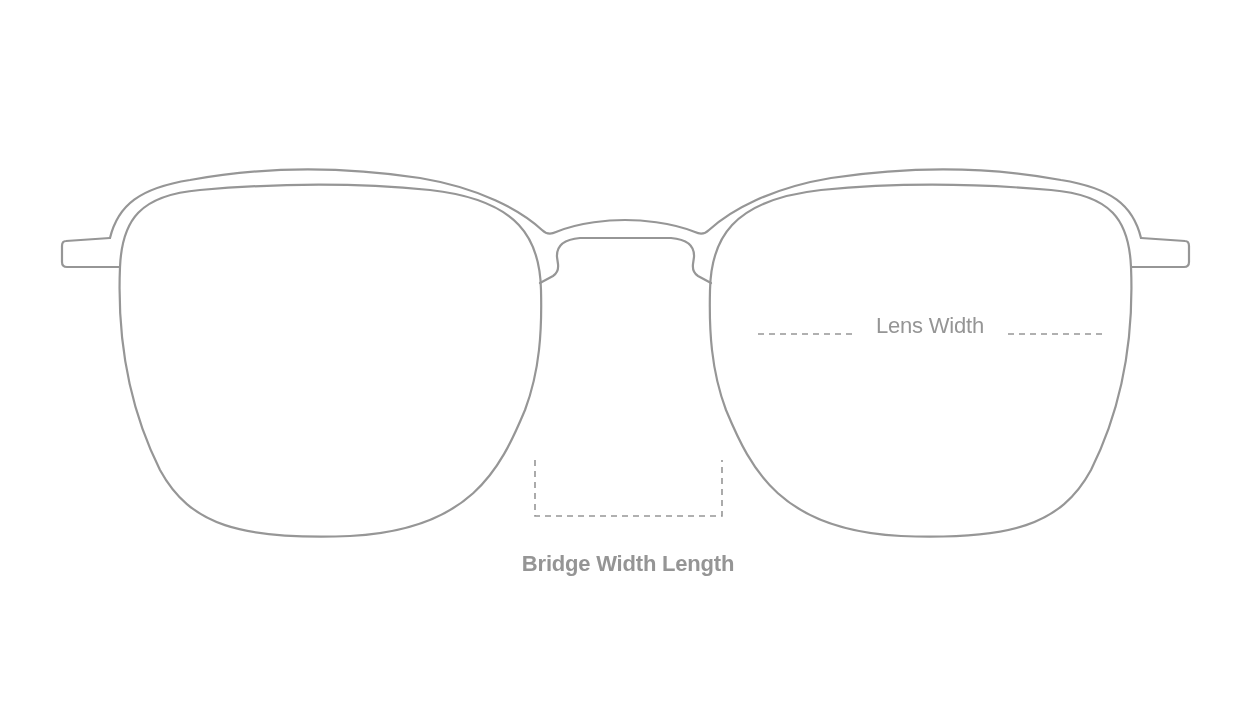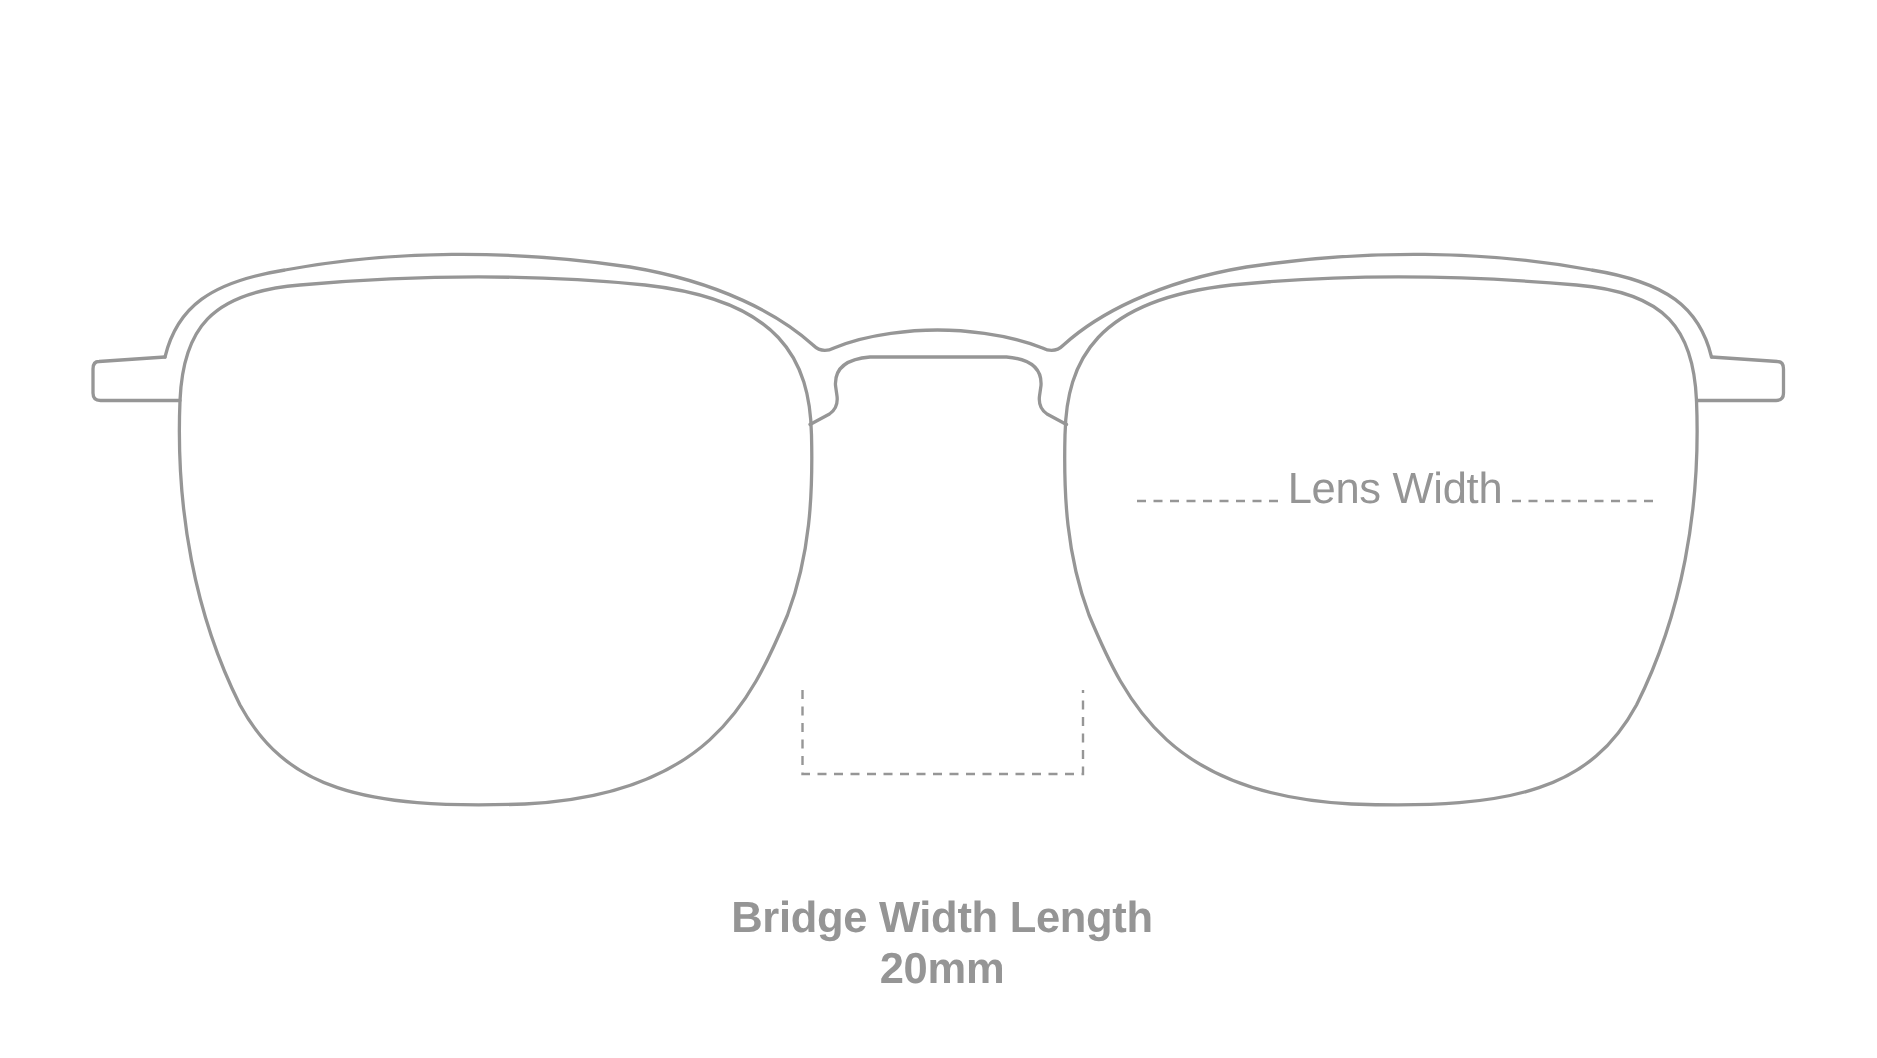--- a/index.html
+++ b/index.html
@@ -21,36 +21,35 @@
       height: 705px;
     }
     .frame-svg {
       position: absolute;
       left: 0; top: 0;
     }
     .label {
       position: absolute;
       color: #959595;
       text-align: center;
-      font-size: 29px;
+      font-size: 22px;
       line-height: 34px;
       letter-spacing: -0.2px;
     }
     .lens-label {
       left: 830px;
       top: 309px;
       width: 200px;
       font-weight: normal;
     }
     .bridge-label {
       left: 478px;
       top: 547px;
       width: 300px;
       font-weight: bold;
-      margin-top: 48px;
     }
     .label .value {
       display: block;
     }
     .lens-label .value {
       font-weight: bold;
     }
   </style>
 </head>
 <body>
@@ -112,16 +111,15 @@
       <path d="M535 460 L535 516 L722 516 L722 460"></path>
     </g>
   </svg>
 
   <div class="label lens-label">
     <span class="title">Lens Width</span>
   </div>
 
   <div class="label bridge-label">
     <span class="title">Bridge Width Length</span>
-    <span class="value">20mm</span>
   </div>
 
 </div>
 
 </body></html>

